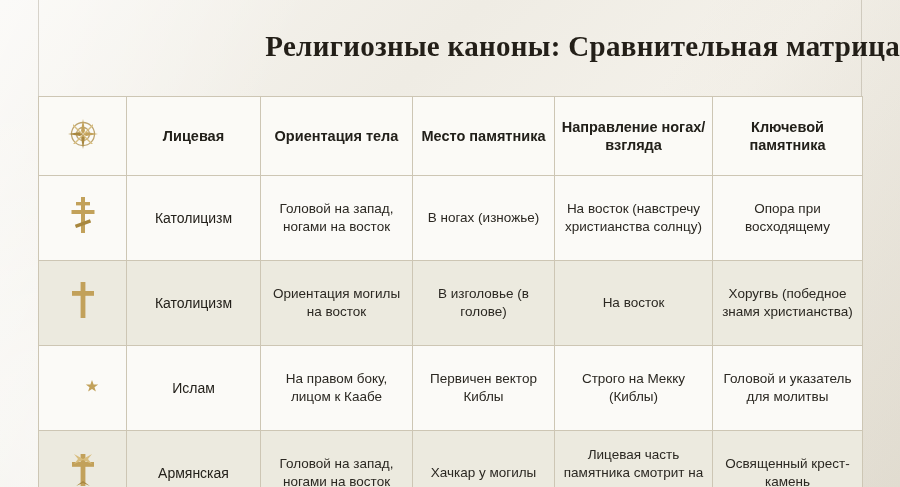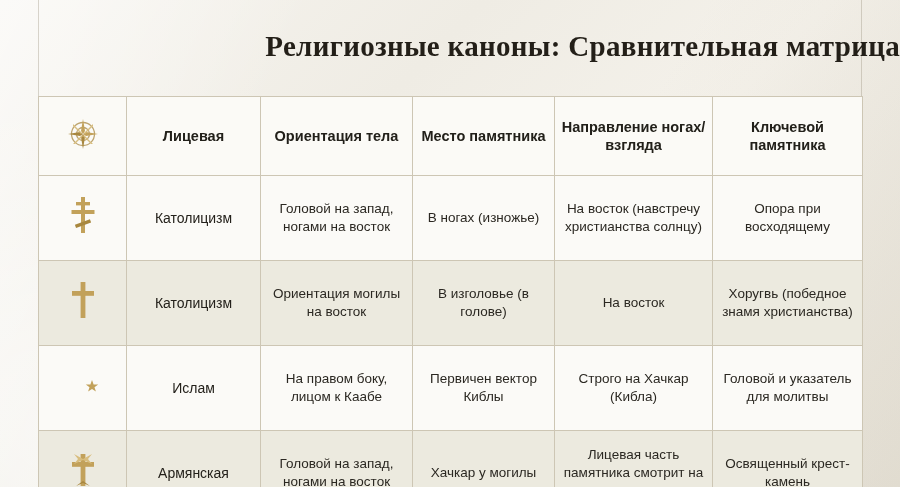--- a/index.html
+++ b/index.html
@@ -210,21 +210,21 @@
             <span class="icon">
               <svg width="38" height="38" viewBox="0 0 38 38" aria-hidden="true">
                 <path d="M25 4 A15 15 0 1 0 25 34 A12 12 0 1 1 25 4 Z" class="gold"></path>
                 <polygon points="28,14 29.6,18.4 34.2,18.4 30.5,21.2 31.9,25.6 28,22.9 24.1,25.6 25.5,21.2 21.8,18.4 26.4,18.4" class="gold"></polygon>
               </svg>
             </span>
           </td>
           <td class="tradition">Ислам</td>
           <td>На правом боку, лицом к Каабе</td>
           <td>Первичен вектор Киблы</td>
-          <td>Строго на Хачкар (Кибла)</td>
+          <td>Строго на Мекку (Киблы)</td>
           <td>Головой и указатель для молитвы</td>
         </tr>
 
         <tr class="row-even">
           <td class="icon-cell">
             <span class="icon">
               <svg width="30" height="40" viewBox="0 0 30 40" aria-hidden="true">
                 <rect x="12.6" y="4" width="4.8" height="32" class="gold"></rect>
                 <rect x="4" y="12" width="22" height="4.8" class="gold"></rect>
                 <polygon points="6,4 15,9 24,4 20,9 24,14 15,10 6,14 10,9" class="gold-l"></polygon>

